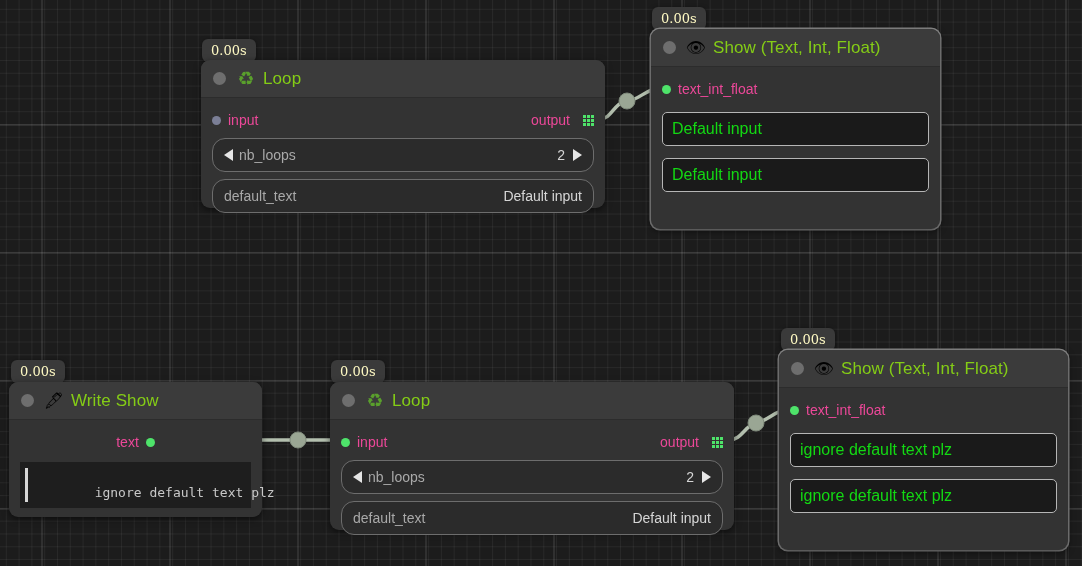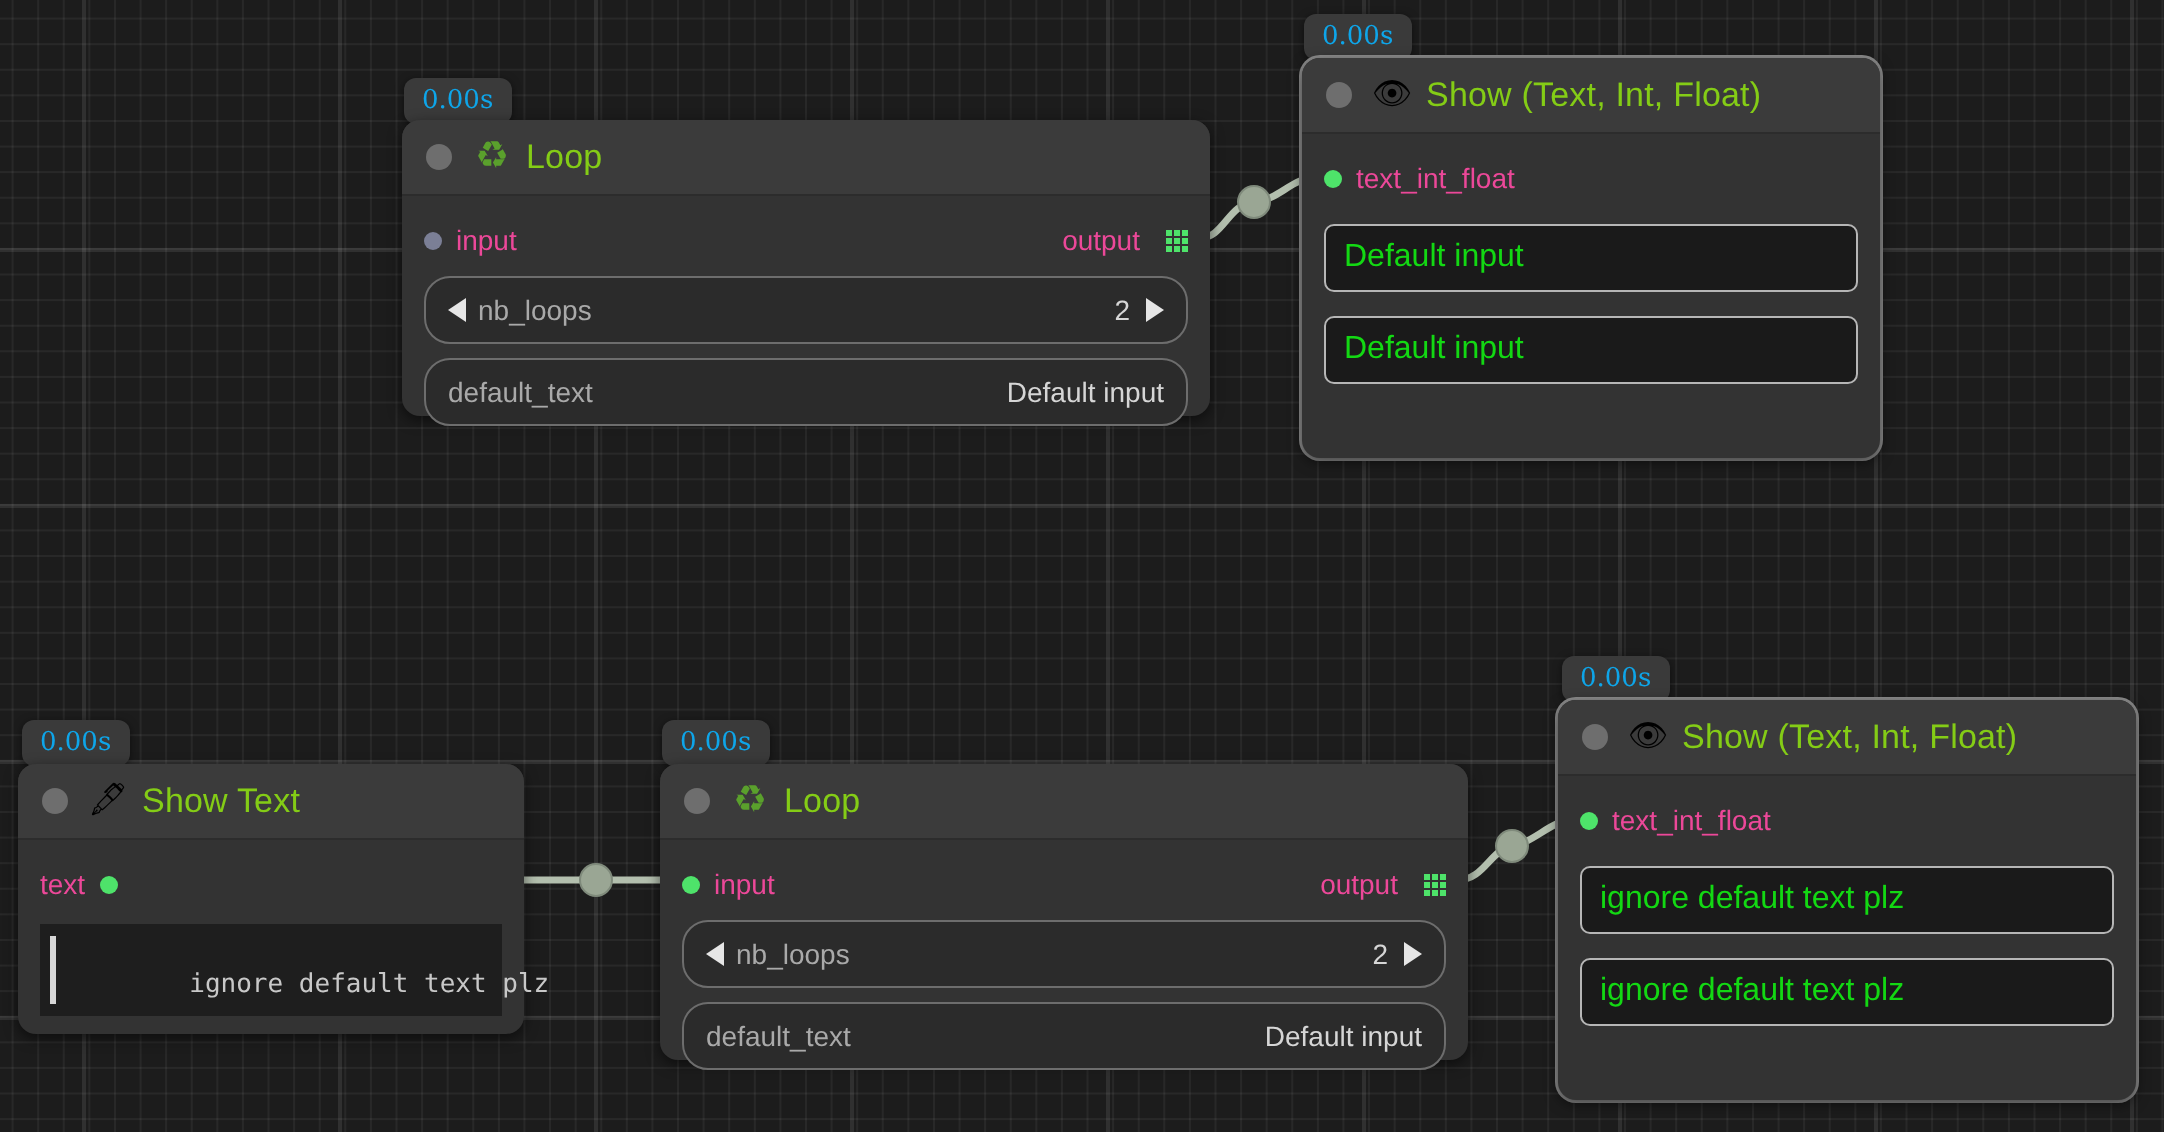--- a/index.html
+++ b/index.html
@@ -114,21 +114,21 @@
     white-space:pre;
   }
   .caret{
     position:absolute;left:5px;top:6px;bottom:6px;width:3px;background:#d7d7d7;
   }
 
   
   .badge{
     position:absolute;
     background:#3a3a3a;
-    color:#0ea5e9;
+    color:#fef9c3;
     font-family:"DejaVu Serif","Liberation Serif",serif;
     font-size:13px;
     border-radius:6px;
     padding:4px 9px;
     box-shadow:0 1px 4px rgba(0,0,0,.5);
   }
 </style>
 </head>
 <body>
 
@@ -204,24 +204,24 @@
       <div class="valbox">Default input</div>
       <div class="valbox">Default input</div>
     </div>
   </div>
 
   <div class="badge" style="left:11px;top:360px;">0.00s</div>
   <div class="node" style="left:9px;top:382px;width:253px;height:135px;">
     <div class="node-head">
       <span class="run-dot"></span>
       <span class="head-icon">🖋</span>
-      <span class="node-title">Show Text</span>
-    </div>
-    <div class="node-body">
-      <div class="ports" style="justify-content:flex-start;">
+      <span class="node-title">Write Show</span>
+    </div>
+    <div class="node-body">
+      <div class="ports" style="justify-content:center;">
         <span class="port">
           <span class="port-label">text</span>
           <span class="dot live"></span>
         </span>
       </div>
       <div class="textarea" style="height:46px;">
         <span class="caret"></span><span>ignore default text plz</span>
       </div>
     </div>
   </div>

